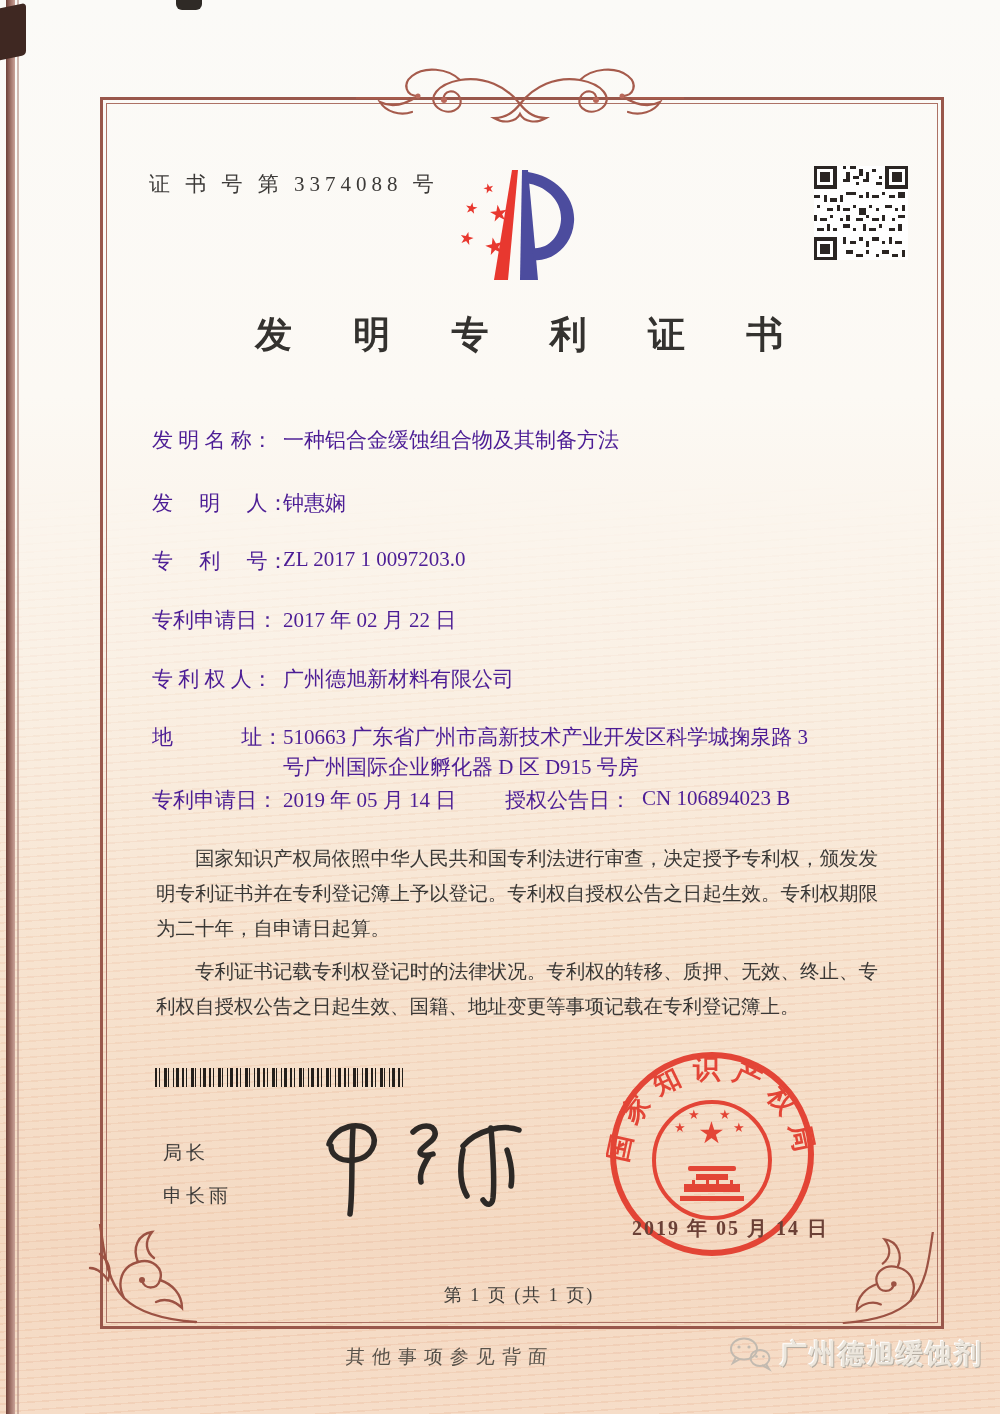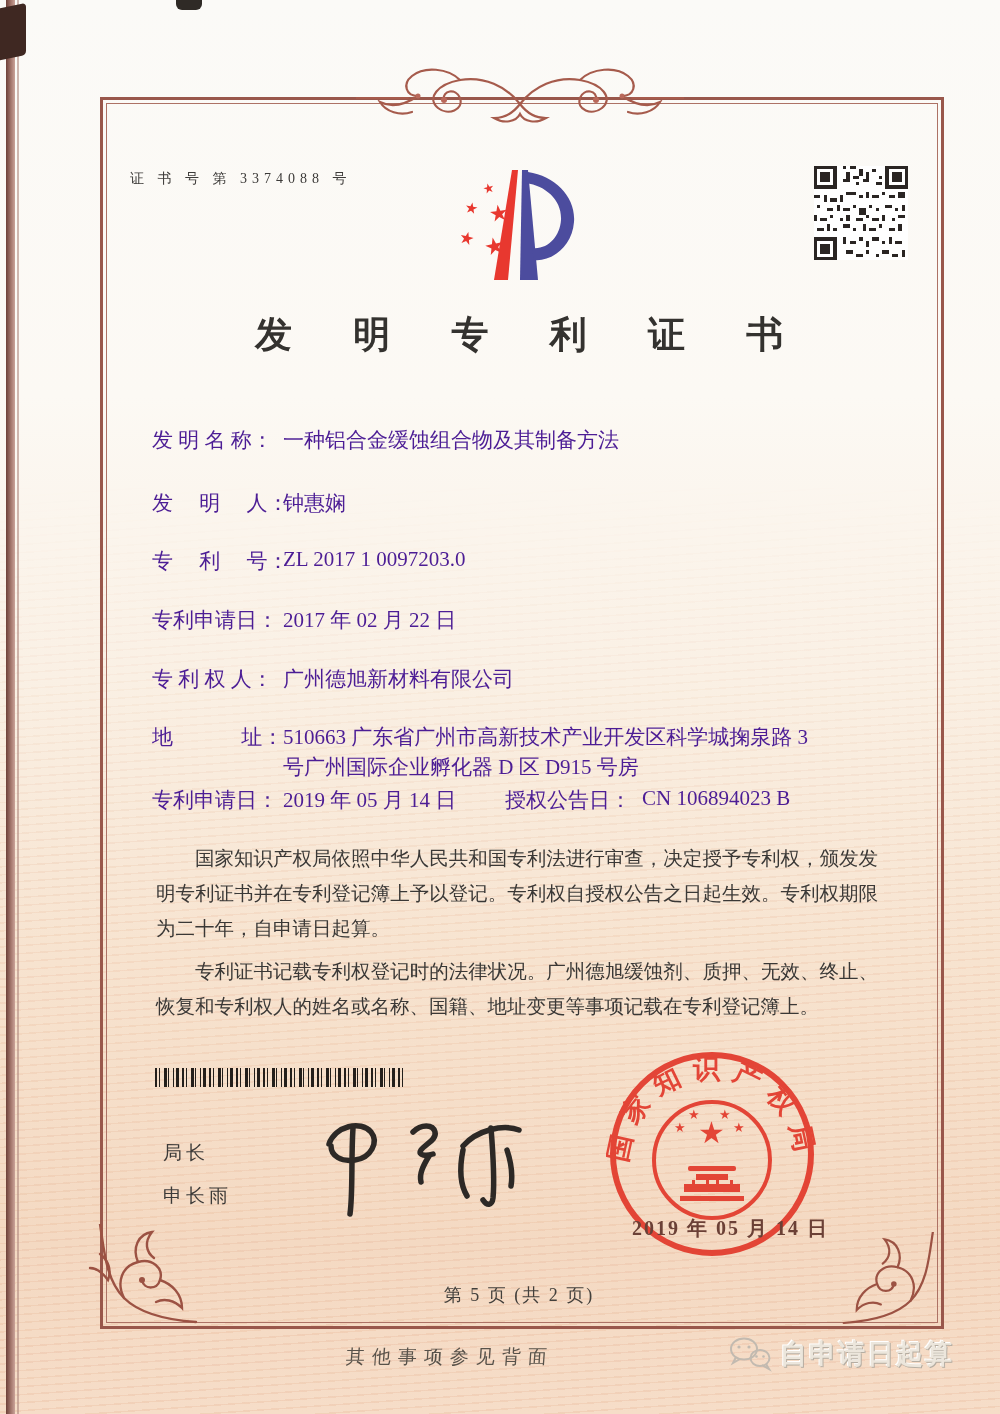--- a/index.html
+++ b/index.html
@@ -19,21 +19,21 @@
     background:linear-gradient(90deg,#6d4038,#a87b71 60%,#caa399);}
   .scan-left2{position:absolute;left:17px;top:0;width:2px;height:1414px;z-index:6;background:#b08a80;opacity:.6;}
   .scan-blob1{position:absolute;left:-4px;top:6px;width:30px;height:52px;background:#3f2822;border-radius:4px;transform:skewY(-12deg);z-index:7;}
   .scan-blob2{position:absolute;left:176px;top:-4px;width:26px;height:14px;background:#2f2a26;border-radius:0 0 6px 6px;z-index:7;}
   .frame{position:absolute;left:100px;top:97px;width:838px;height:1226px;
     border:3px solid #99574b;z-index:2;}
   .frame::before{content:"";position:absolute;inset:3px;border:1px solid #ad7265;}
   .orn{position:absolute;z-index:3;}
   .abs{position:absolute;z-index:4;}
   .label,.value{font-size:21px;color:#4c1d95;white-space:nowrap;}
-  .cert-no{font-size:14px;letter-spacing:5px;color:#3c3a38;}
+  .cert-no{font-size:21px;letter-spacing:5px;color:#3c3a38;margin-left:19px;}
   .title{font-size:37px;font-weight:700;color:#34322f;letter-spacing:26px;text-indent:26px;text-align:center;}
   .paras{font-size:19.5px;line-height:35px;color:#3a3836;text-align:justify;}
   .paras p{margin:8px;text-indent:2em;}
   .director{font-size:19px;color:#3c3a38;letter-spacing:4px;}
   .seal-date{font-size:20px;color:#6b4036;letter-spacing:2px;font-weight:600;}
   .page-no{font-size:18px;color:#43403c;letter-spacing:2px;text-align:center;}
   .back-note{font-size:19px;color:#58524a;letter-spacing:7px;text-align:center;transform:skewX(-4deg);}
   .watermark{display:flex;align-items:center;gap:8px;}
   .wm-text{font-size:27px;letter-spacing:2px;color:#ece6dc;
     text-shadow:1px 1px 0 #b5ada2,-1px -1px 0 #ffffff,0 0 1px #c3bcb1;font-weight:700;}
@@ -151,21 +151,21 @@
 <div class="abs value" style="left:283px;top:723px">510663 广东省广州市高新技术产业开发区科学城掬泉路 3</div>
 <div class="abs value" style="left:283px;top:753px">号广州国际企业孵化器 D 区 D915 号房</div>
 
 <div class="abs label" style="left:152px;top:786px">专利申请日：</div>
 <div class="abs value" style="left:283px;top:786px">2019 年 05 月 14 日</div>
 <div class="abs label" style="left:505px;top:786px">授权公告日：</div>
 <div class="abs value" style="left:642px;top:786px">CN 106894023 B</div>
 
 <div class="abs paras" style="left:148px;top:833px;width:738px">
   <p>国家知识产权局依照中华人民共和国专利法进行审查，决定授予专利权，颁发发明专利证书并在专利登记簿上予以登记。专利权自授权公告之日起生效。专利权期限为二十年，自申请日起算。</p>
-  <p>专利证书记载专利权登记时的法律状况。广州德旭缓蚀剂、质押、无效、终止、恢复和专利权人的姓名或名称、国籍、地址变更等事项记载在专利登记簿上。</p>
+  <p>专利证书记载专利权登记时的法律状况。专利权的转移、质押、无效、终止、专利权自授权公告之日起生效、国籍、地址变更等事项记载在专利登记簿上。</p>
 </div>
 
 <div class="abs barcode" style="left:155px;top:1068px"></div>
 
 <div class="abs director" style="left:163px;top:1140px">局长</div>
 <div class="abs director" style="left:163px;top:1183px">申长雨</div>
 
 <svg class="abs" style="left:295px;top:1098px;width:250px;height:132px" viewBox="0 0 250 132">
   <g fill="none" stroke="#2d2926" stroke-width="5.5" stroke-linecap="round">
     <path d="M58 30 C56 60 58 95 55 116"></path>
@@ -200,33 +200,33 @@
     <rect x="74" y="148" width="64" height="5"></rect>
     <rect x="86" y="132" width="3" height="5"></rect>
       <rect x="100" y="132" width="3" height="5"></rect>
     <rect x="110" y="132" width="3" height="5"></rect>
       <rect x="124" y="132" width="3" height="5"></rect>
   </g>
 </svg>
 
 <div class="abs seal-date" style="left:632px;top:1215px">2019 年 05 月 14 日</div>
 
-<div class="abs page-no" style="left:100px;top:1283px;width:838px">第 5 页 (共 2 页)</div>
+<div class="abs page-no" style="left:100px;top:1283px;width:838px">第 1 页 (共 1 页)</div>
 
 <div class="abs back-note" style="left:100px;top:1344px;width:700px">其他事项参见背面</div>
 
 <div class="abs watermark" style="left:728px;top:1336px">
   <svg width="44" height="36" viewBox="0 0 44 36">
     <g fill="none" stroke="#c2bab0" stroke-width="2">
       <ellipse cx="16" cy="13" rx="13" ry="10.5"></ellipse>
       <path d="M8 21 L5 27 L12 23"></path>
       <ellipse cx="32" cy="22" rx="9.5" ry="8"></ellipse>
       <path d="M38 28 L41 33 L34 29"></path>
     </g>
     <g fill="#c2bab0">
       <circle cx="11" cy="11" r="1.6"></circle>
         <circle cx="21" cy="11" r="1.6"></circle>
       <circle cx="28.5" cy="20.5" r="1.3"></circle>
         <circle cx="35.5" cy="20.5" r="1.3"></circle>
     </g>
   </svg>
-  <span class="wm-text">自申请日起算</span>
+  <span class="wm-text">广州德旭缓蚀剂</span>
 </div>
 
 </body></html>

